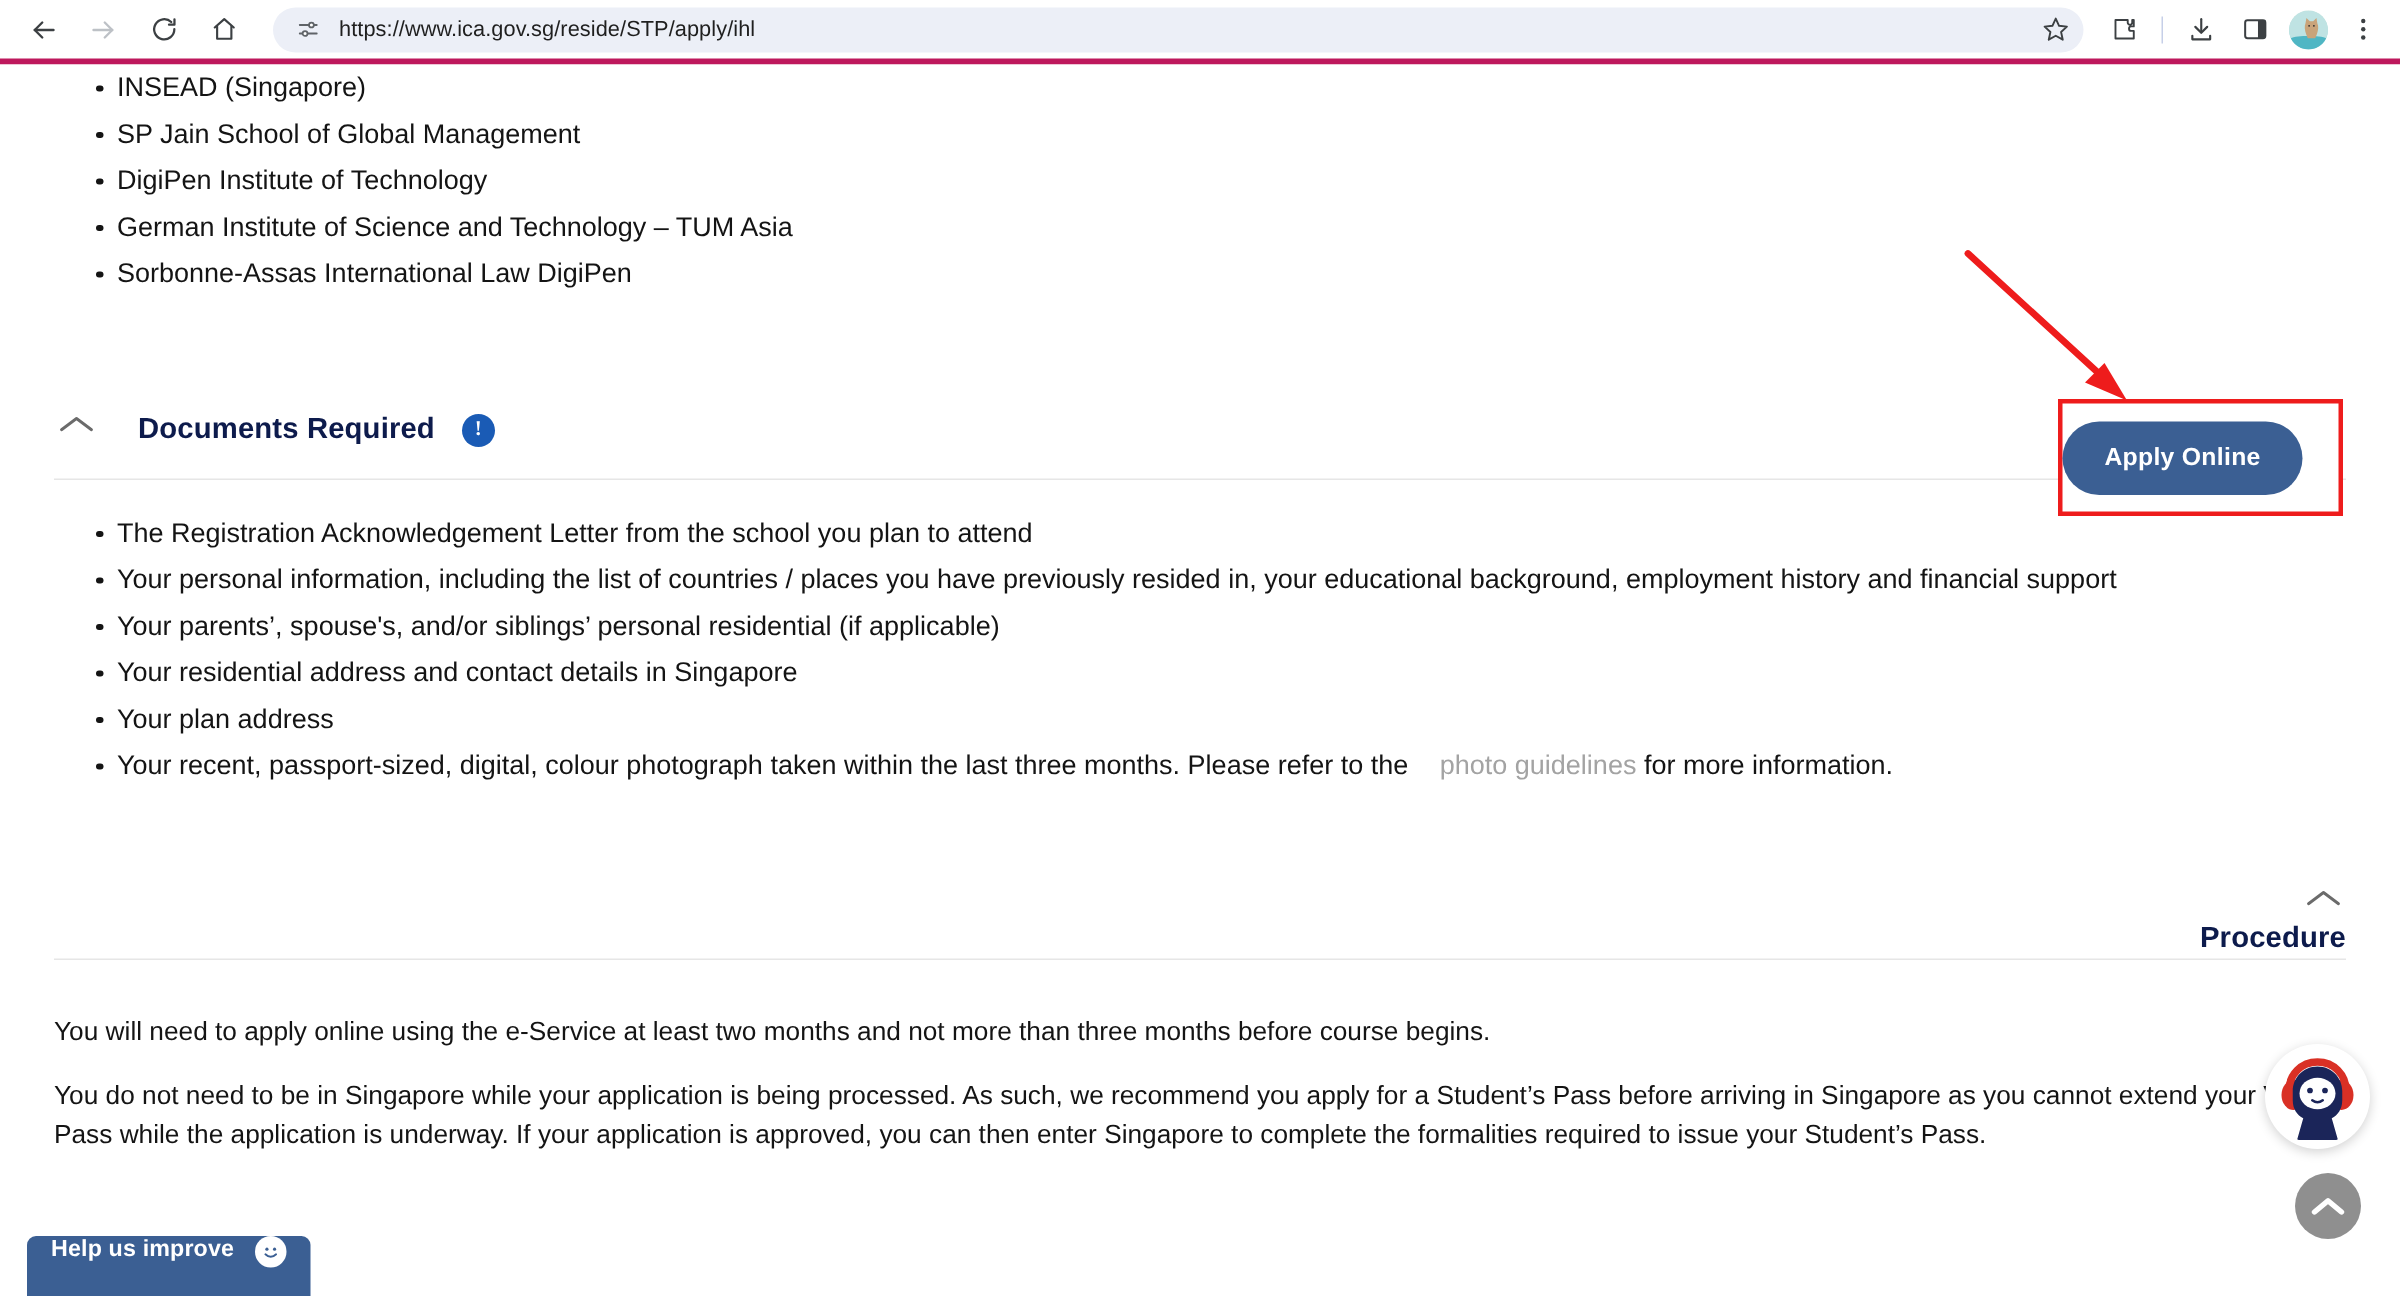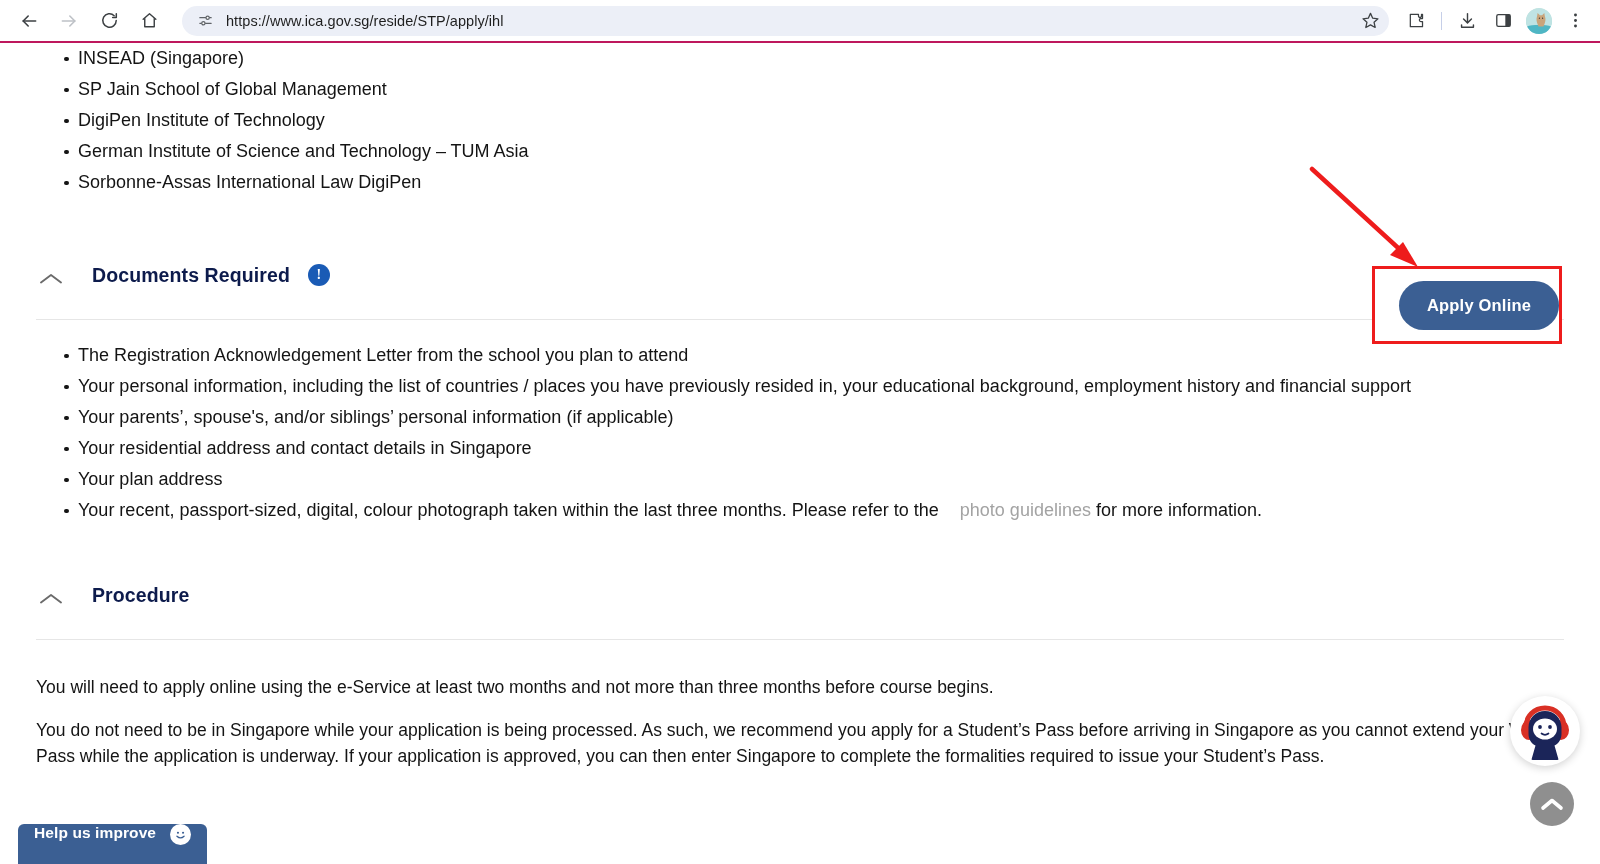--- a/index.html
+++ b/index.html
@@ -14,21 +14,21 @@
 
   
   .browser-chrome {
     position: absolute;
     top: 0; left: 0;
     width: 1600px;
     height: 43px;
     background: #ffffff;
     display: flex;
     align-items: center;
-    border-bottom: 2px solid #be185d;
+    border-bottom: 4px solid #be185d;
   }
 
   .nav-btn {
     width: 34px; height: 34px;
     display: flex; align-items: center; justify-content: center;
     border-radius: 50%;
     flex: 0 0 auto;
   }
   .nav-btn svg { display: block; }
 
@@ -113,21 +113,21 @@
     border-radius: 50%;
     background: #141414;
   }
 
   .top-list { padding-top: 4px; }
   .top-list li { line-height: 31px; }
 
   
   .section-head {
     display: flex;
-    align-items: flex-start;
+    align-items: flex-end;
     gap: 0;
     margin-top: 66px;
     height: 34px;
   }
   .chevron-up {
     width: 30px; height: 30px;
     display: flex; align-items: center; justify-content: center;
     flex: 0 0 auto;
     margin-left: 0px;
   }
@@ -175,21 +175,21 @@
   .apply-wrap {
     position: absolute;
     left: 1372px;
     top: 223px;
     width: 190px;
     height: 78px;
     border: 3px solid #ee1c1c;
     background: #ffffff;
     display: flex;
     align-items: center;
-    justify-content: flex-end;
+    justify-content: flex-start;
     z-index: 6;
   }
   .apply-btn {
     width: 160px;
     height: 49px;
     border-radius: 25px;
     background: #3b5f93;
     color: #ffffff;
     font-size: 16.5px;
     font-weight: bold;
@@ -204,21 +204,21 @@
     position: absolute;
     left: 1300px;
     top: 118px;
     width: 140px;
     height: 115px;
     z-index: 5;
     pointer-events: none;
   }
 
   
-  .proc-head { margin-top: 58px; }
+  .proc-head { margin-top: 58px; flex-direction: column; }
 
   
   .chatbot {
     position: absolute;
     right: 20px;
     top: 653px;
     width: 70px; height: 70px;
     border-radius: 50%;
     background: #ffffff;
     box-shadow: 0 2px 8px rgba(0,0,0,0.18);
@@ -372,21 +372,21 @@
       </span>
       <span class="section-title">Documents Required</span>
       <span class="info-badge">!</span>
     </div>
     <div class="divider"></div>
 
 
     <ul class="bullets" style="margin-top:20px;">
       <li>The Registration Acknowledgement Letter from the school you plan to attend</li>
       <li>Your personal information, including the list of countries / places you have previously resided in, your educational background, employment history and financial support</li>
-      <li>Your parents’, spouse's, and/or siblings’ personal information (if applicable)</li>
+      <li>Your parents’, spouse's, and/or siblings’ personal residential (if applicable)</li>
       <li>Your residential address and contact details in Singapore</li>
       <li>Your plan address</li>
       <li>
         <span>Your recent, passport-sized, digital, colour photograph taken within the last three months. Please refer to the </span><a class="link-gray" href="#">photo guidelines</a><span> for more information.</span>
       </li>
     </ul>
 
     <div class="section-head proc-head">
       <span class="chevron-up">
         <svg width="26" height="16" viewBox="0 0 26 16" fill="none" stroke="#6b6b6b" stroke-width="1.9" stroke-linecap="round" stroke-linejoin="round">

